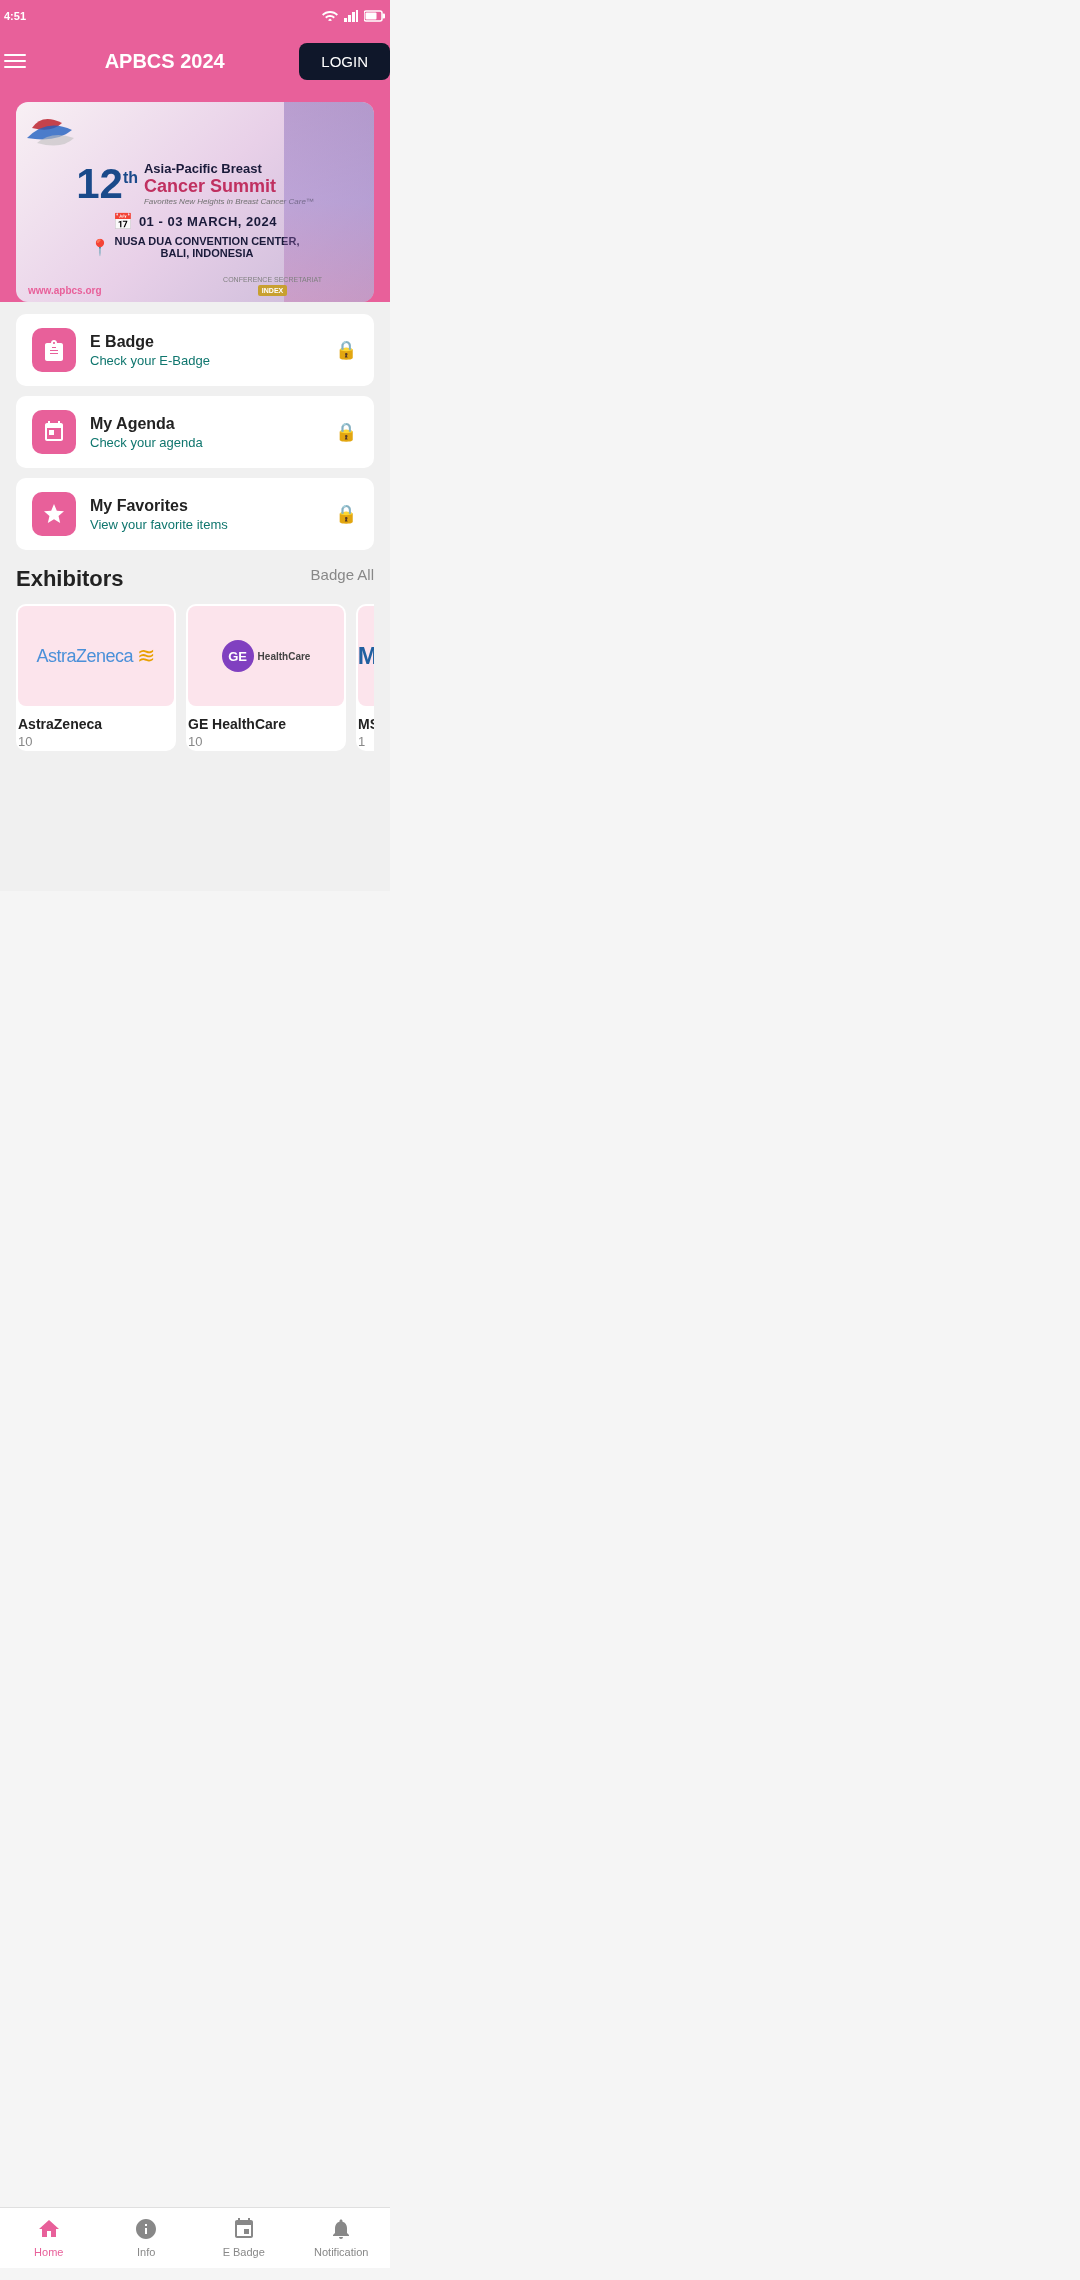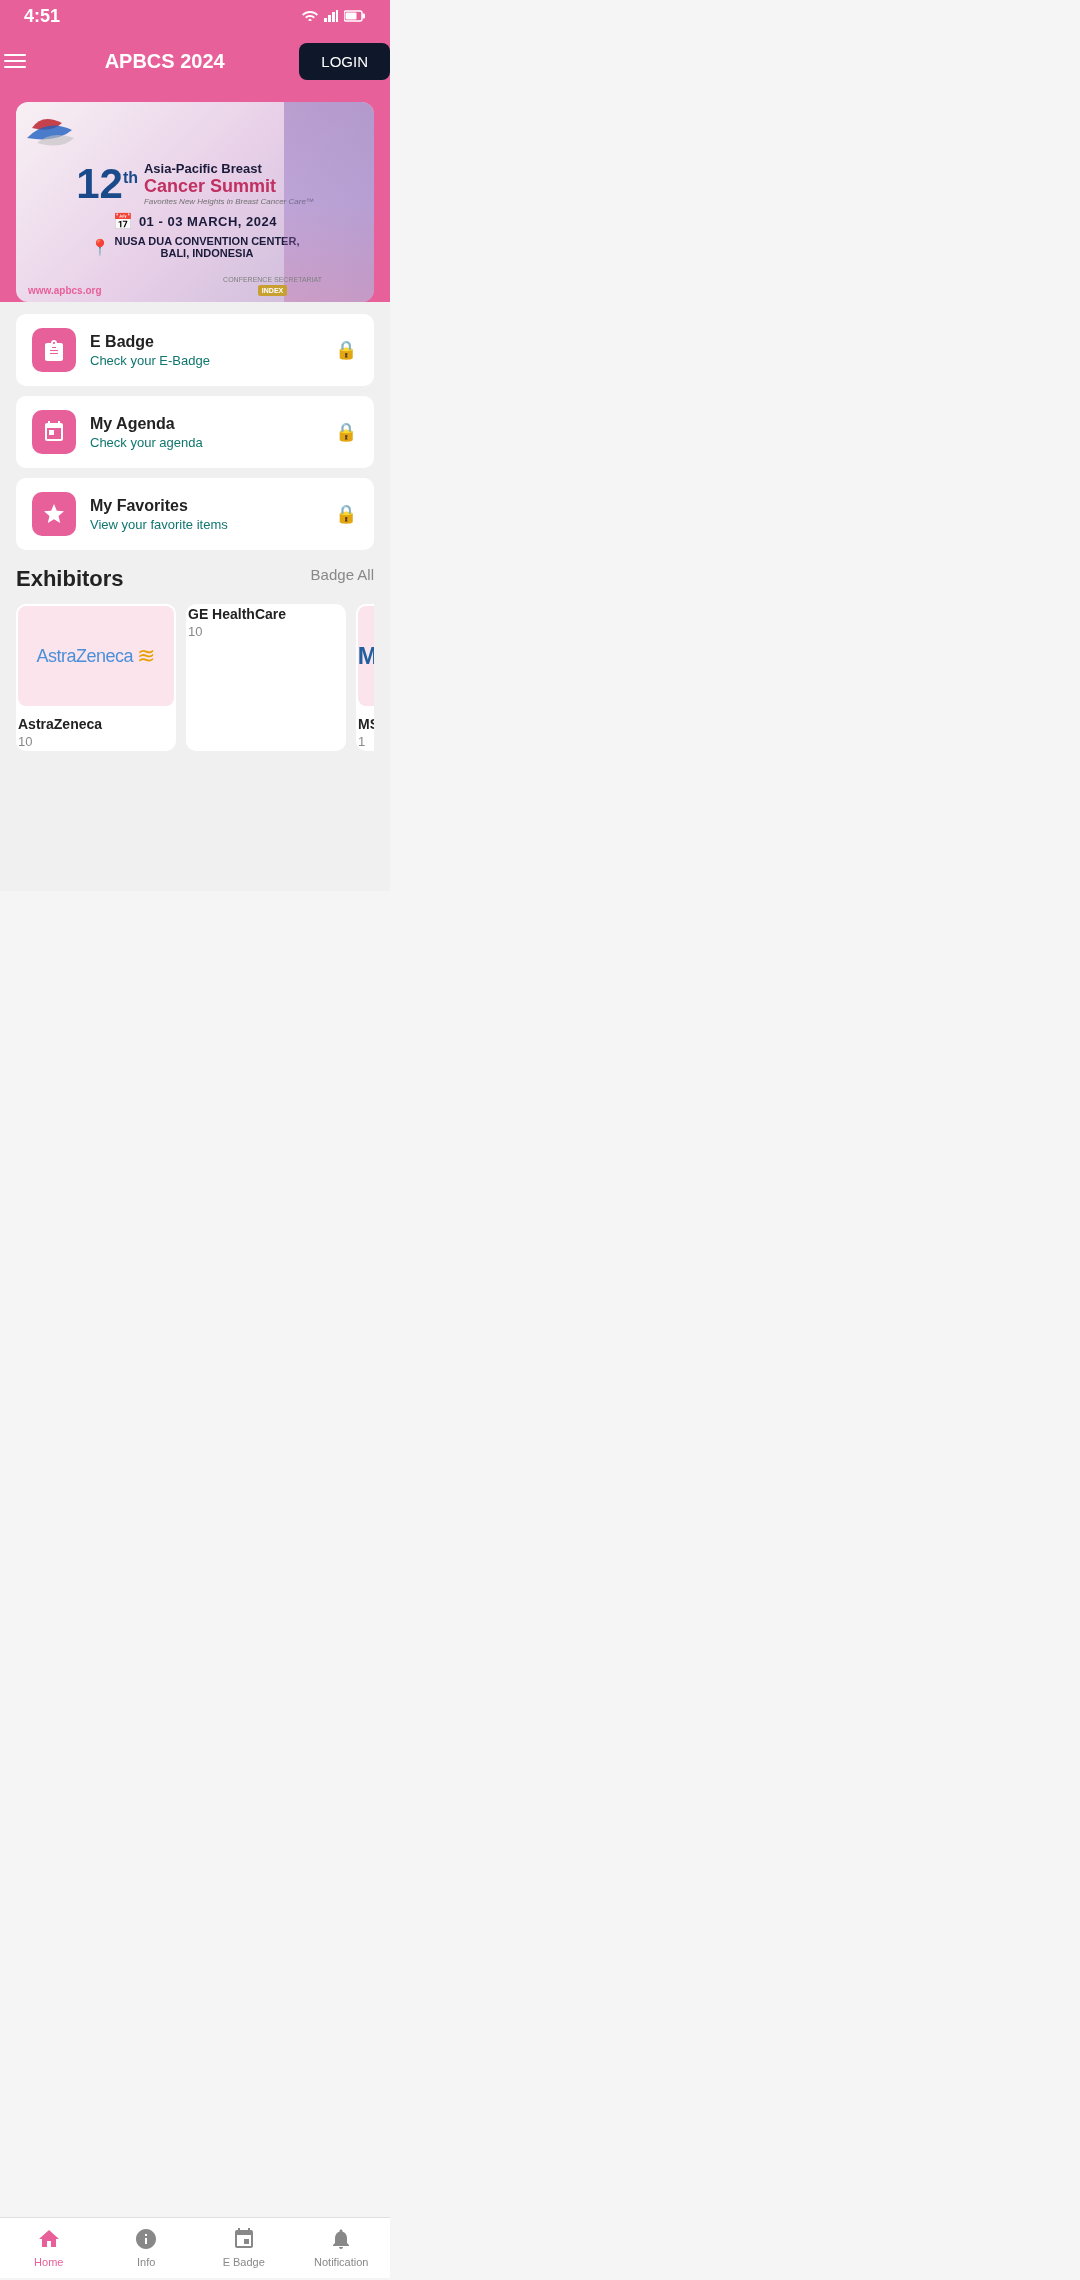--- a/index.html
+++ b/index.html
@@ -14,22 +14,22 @@
       position: relative;
     }
 
     
     .status-bar {
       background: #e8609a;
       color: white;
       display: flex;
       justify-content: space-between;
       align-items: center;
-      padding: 6px 24px;
-      font-size: 18px;
+      padding: 6px 4px;
+      font-size: 11px;
       font-weight: 600;
       height: 32px;
     }
     .status-bar-right {
       display: flex;
       gap: 6px;
       align-items: center;
       font-size: 12px;
     }
 
@@ -250,21 +250,21 @@
       margin-top: 2px;
     }
     .exhibitor-card-partial {
       min-width: 60px;
       max-width: 60px;
     }
 
     
     .bottom-nav {
       position: fixed;
-      bottom: 2px;
+      bottom: 12px;
       left: 0;
       width: 390px;
       background: white;
       display: flex;
       border-top: 1px solid #e0e0e0;
       z-index: 100;
     }
     .nav-item {
       flex: 1;
       display: flex;
@@ -443,20 +443,28 @@
         <div class="exhibitor-logo-az">
           <span style="font-size:18px;color:#4a90d9;font-weight:500;letter-spacing:-0.5px;">AstraZeneca</span>
           <span style="color:#e8a000;font-size:22px;">≋</span>
         </div>
       </div>
       <div class="exhibitor-name">AstraZeneca</div>
       <div class="exhibitor-count">10</div>
     </div>
 
     <div class="exhibitor-card">
+      <div class="exhibitor-logo-box">
+        <div class="ge-logo">
+          <div class="ge-circle">GE</div>
+          <div style="display:flex;flex-direction:column;line-height:1.1;">
+            <span style="font-size:10px;font-weight:600;color:#444;">HealthCare</span>
+          </div>
+        </div>
+      </div>
       <div class="exhibitor-name">GE HealthCare</div>
       <div class="exhibitor-count">10</div>
     </div>
 
     <div class="exhibitor-card exhibitor-card-partial">
       <div class="exhibitor-logo-box">
         <div class="msd-logo-box">MSD</div>
       </div>
       <div class="exhibitor-name">MSD</div>
       <div class="exhibitor-count">1</div>

